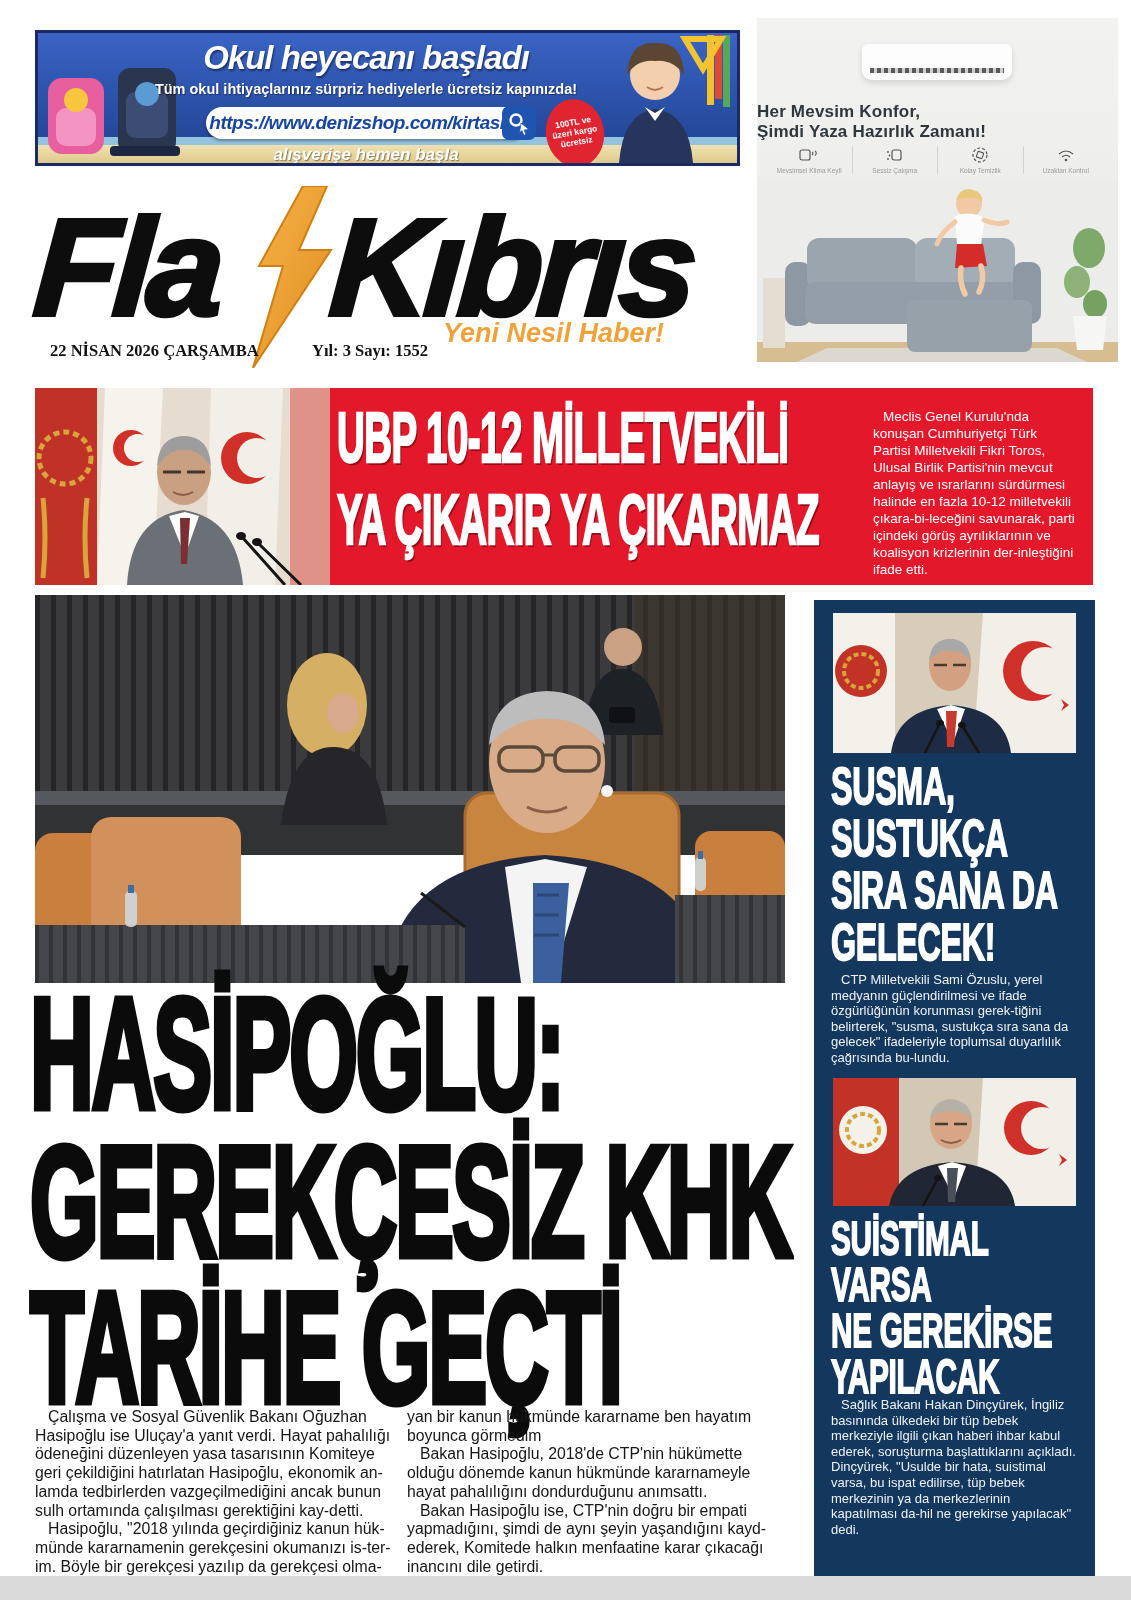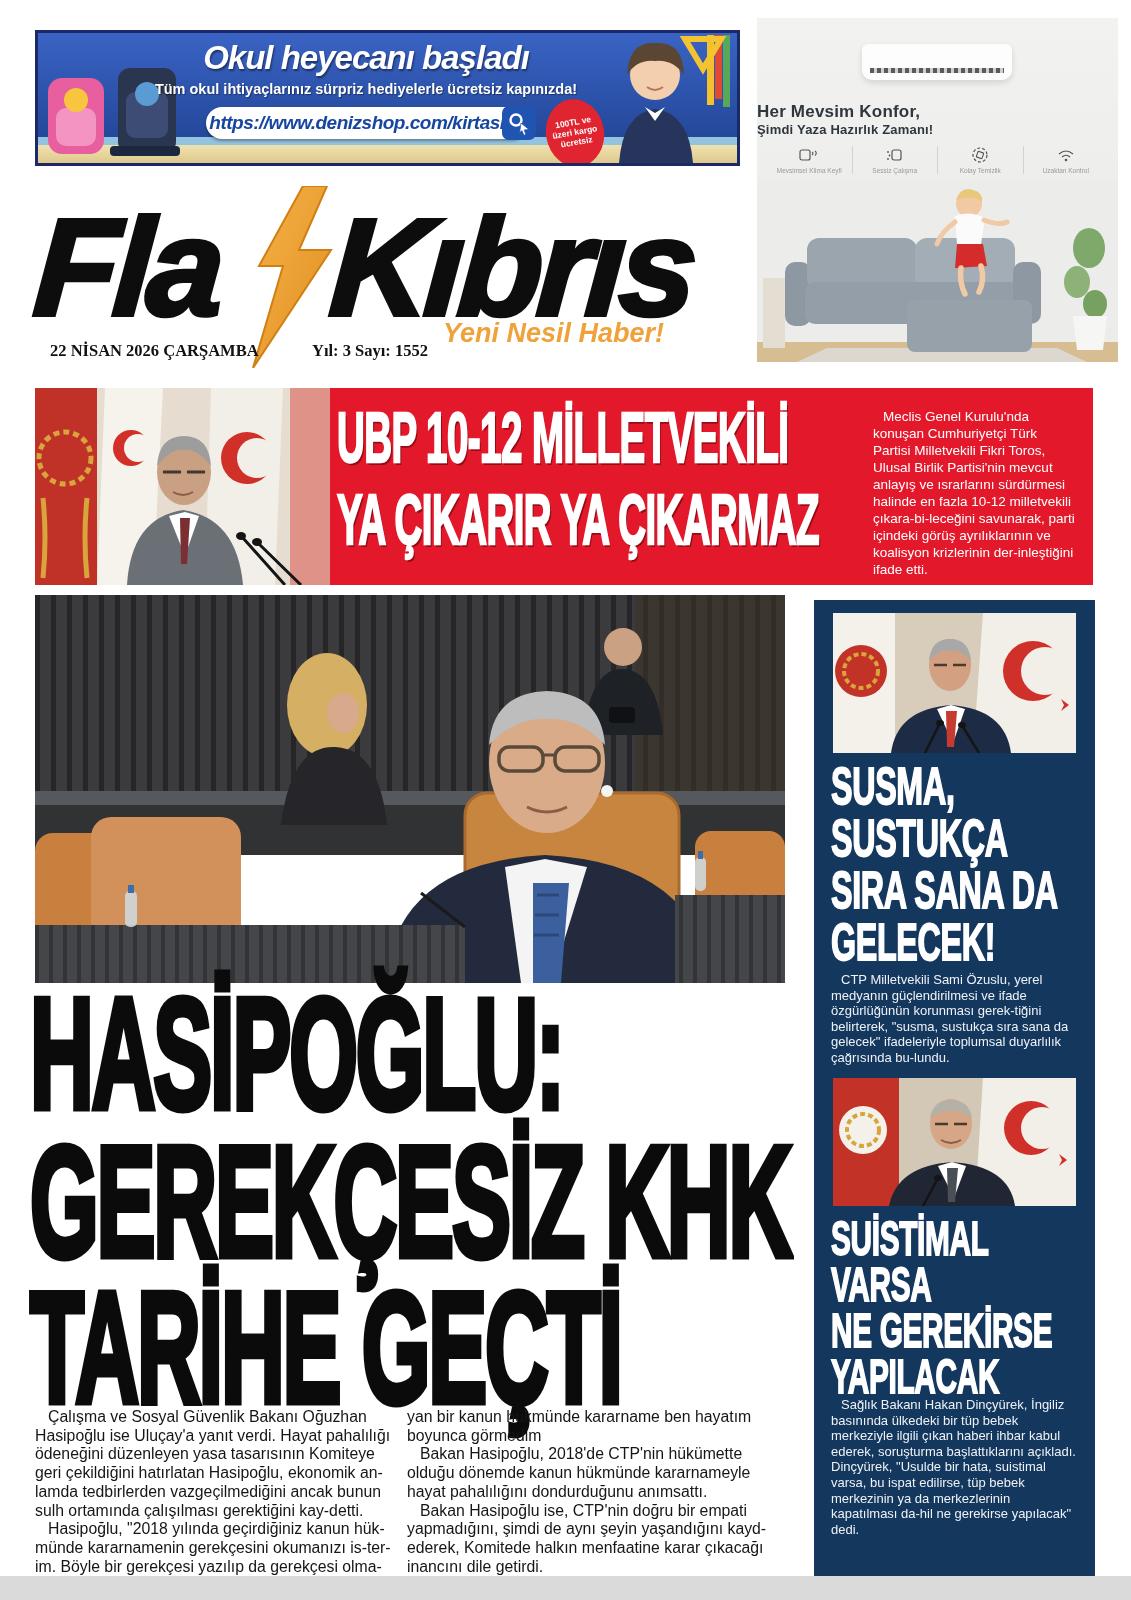--- a/index.html
+++ b/index.html
@@ -28,21 +28,21 @@
             transform:rotate(-10deg);color:#fff;font-size:8.5px;font-weight:700;display:flex;align-items:center;
             justify-content:center;text-align:center;padding:4px;box-sizing:border-box;line-height:1.15;}
 
   
   #ac-ad{left:757px;top:18px;width:361px;height:344px;background:linear-gradient(#f2f2f1,#e9e9e7);overflow:hidden;}
   .ac-unit{position:absolute;left:105px;top:26px;width:150px;height:36px;background:#fdfdfd;border-radius:6px 6px 10px 10px;
            box-shadow:0 3px 6px rgba(0,0,0,.12);}
   .ac-unit .vent{position:absolute;left:8px;right:8px;bottom:7px;height:5px;background:repeating-linear-gradient(90deg,#5a5a5a 0 4px,#cfcfcf 4px 7px);}
   .ac-line{position:absolute;left:0;right:0;text-align:left;color:#2f363c;font-weight:700;letter-spacing:.2px;}
   .ac-line.l1{top:84px;font-size:17px;}
-  .ac-line.l2{top:104px;font-size:13px;}
+  .ac-line.l2{top:104px;font-size:17px;}
   .ac-features{position:absolute;left:10px;right:10px;top:128px;height:40px;display:flex;align-items:flex-start;justify-content:space-around;}
   .ac-feat{display:flex;flex-direction:column;align-items:center;width:25%;border-left:1px solid #d2d2d2;}
   .ac-feat:first-child{border-left:none;}
   .ac-feat .lbl{font-size:6.5px;color:#9a9a9a;margin-top:3px;white-space:nowrap;}
 
   
   #logo{left:35px;top:192px;width:700px;height:166px;}
   .logo-text{position:absolute;top:0;font-size:138px;line-height:150px;font-weight:900;font-style:italic;color:#0d0d0d;
              letter-spacing:-5px;-webkit-text-stroke:4px #0d0d0d;transform:skewX(-4deg);white-space:nowrap;}
   #masthead-date{left:35px;top:341px;font-family:"Liberation Serif",serif;font-weight:700;font-size:16.5px;color:#111;margin-left:15px;}
@@ -106,20 +106,21 @@
       <span class="url-text">https://www.denizshop.com/kirtasiye</span>
       <span class="search-btn">
         <svg width="24" height="24" viewBox="0 0 24 24">
           <circle cx="9" cy="9" r="5.5" fill="none" stroke="#ffffff" stroke-width="2.4"></circle>
           <line x1="13" y1="13" x2="17" y2="17" stroke="#ffffff" stroke-width="2.6"></line>
           <polygon points="14,12 22,18.5 17.2,19 19,23.5 16.8,24.3 15,19.8 12.6,21.6" fill="#ffffff" stroke="#1f54b0" stroke-width="0.8"></polygon>
         </svg>
       </span>
     </div>
     <div class="ad-badge">100TL ve üzeri kargo ücretsiz</div>
+    <div class="ad-cta">alışverişe hemen başla</div>
     <svg class="abs" style="right:3px;top:2px" width="145" height="128" viewBox="0 0 145 128">
       <rect x="118" y="0" width="7" height="70" fill="#f2c22e"></rect>
       <rect x="126" y="0" width="7" height="64" fill="#e04a32"></rect>
       <rect x="134" y="0" width="7" height="72" fill="#58a85a"></rect>
       <polygon points="96,4 132,4 114,34" fill="none" stroke="#f4c430" stroke-width="6"></polygon>
       <circle cx="66" cy="40" r="25" fill="#f3cfae"></circle>
       <path d="M38 40 Q40 6 66 8 Q94 6 95 40 Q84 24 66 26 Q48 24 38 40 Z" fill="#5a4632"></path>
       <path d="M30 128 Q34 78 66 74 Q100 78 104 128 Z" fill="#27355c"></path>
       <polygon points="56,72 66,86 76,72 66,78" fill="#ffffff"></polygon>
       <path d="M58 52 Q66 58 74 52" stroke="#b5795a" stroke-width="2" fill="none"></path>

